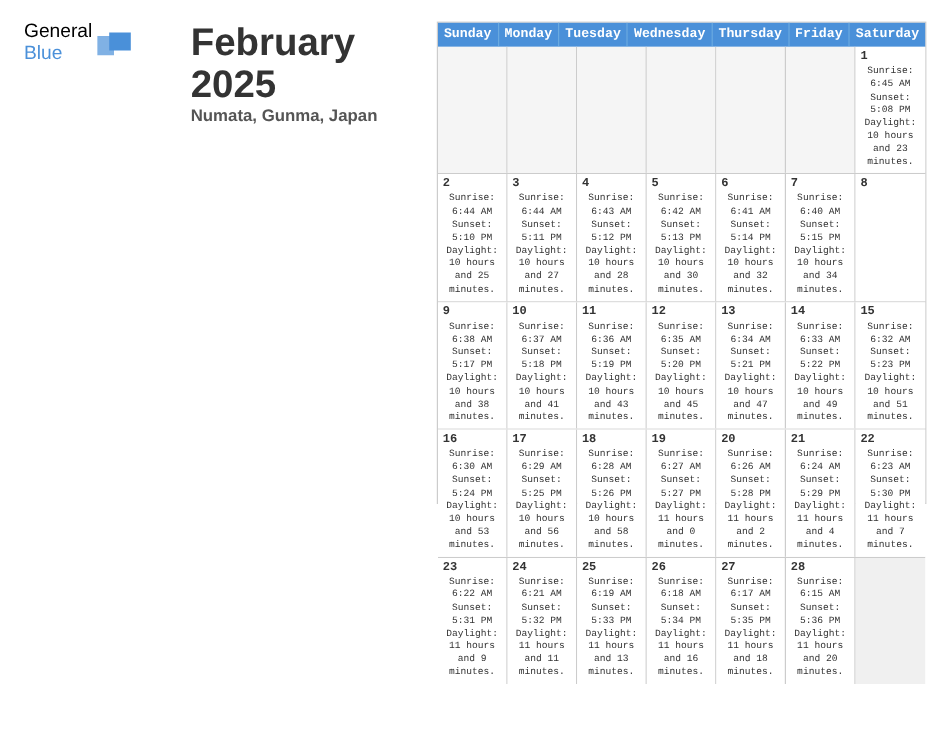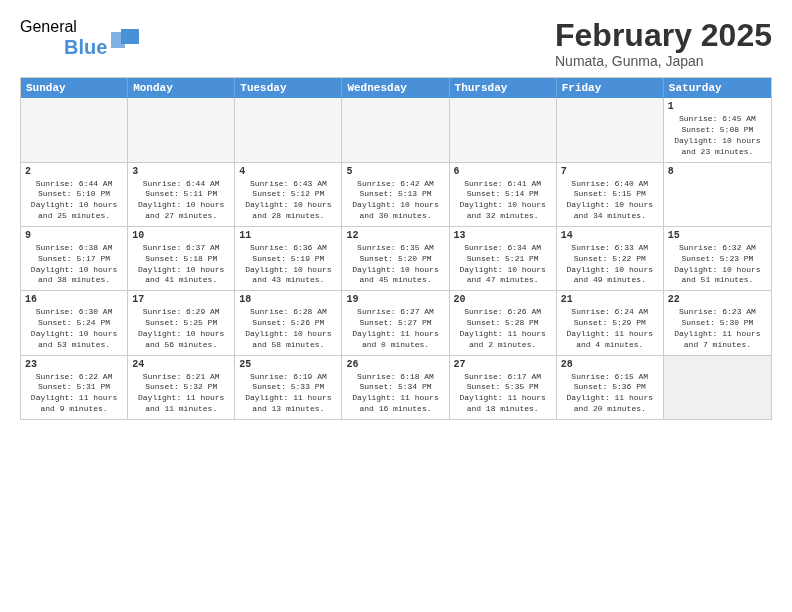--- a/index.html
+++ b/index.html
@@ -8,62 +8,62 @@
       background: #fff;
       width: 792px;
       height: 612px;
       overflow: hidden;
     }
     .page {
       width: 792px;
       height: 448px;
       padding: 18px 20px 28px 20px;
       display: flex;
-      flex-direction: column;
+      flex-direction: row;
     }
     .header {
       display: flex;
       justify-content: space-between;
       align-items: flex-start;
       margin-bottom: 8px;
     }
     .logo {
       display: flex;
       align-items: center;
       gap: 2px;
     }
     .logo-text {
       display: flex;
       flex-direction: column;
       line-height: 1.1;
     }
     .logo-blue {
-      font-size: 20px;
-      font-weight: bold;
+      font-size: 16px;
+      font-weight: normal;
       color: #4a90d9;
-      margin-left: 44px;
     }
     .logo-icon {
       width: 30px;
       height: 28px;
       margin-left: 2px;
     }
     .title-block {
       text-align: left;
       margin-left: 48px;
     }
     .month-title {
       font-size: 32px;
       font-weight: bold;
       color: #333;
       line-height: 1.1;
     }
     .location {
       font-size: 14px;
       color: #555;
+      font-weight: bold;
     }
     .calendar {
       flex: 1;
       display: flex;
       flex-direction: column;
       border: 1px solid #ccc;
       font-family: Liberation Mono, monospace;
     }
     .cal-header {
       display: grid;

